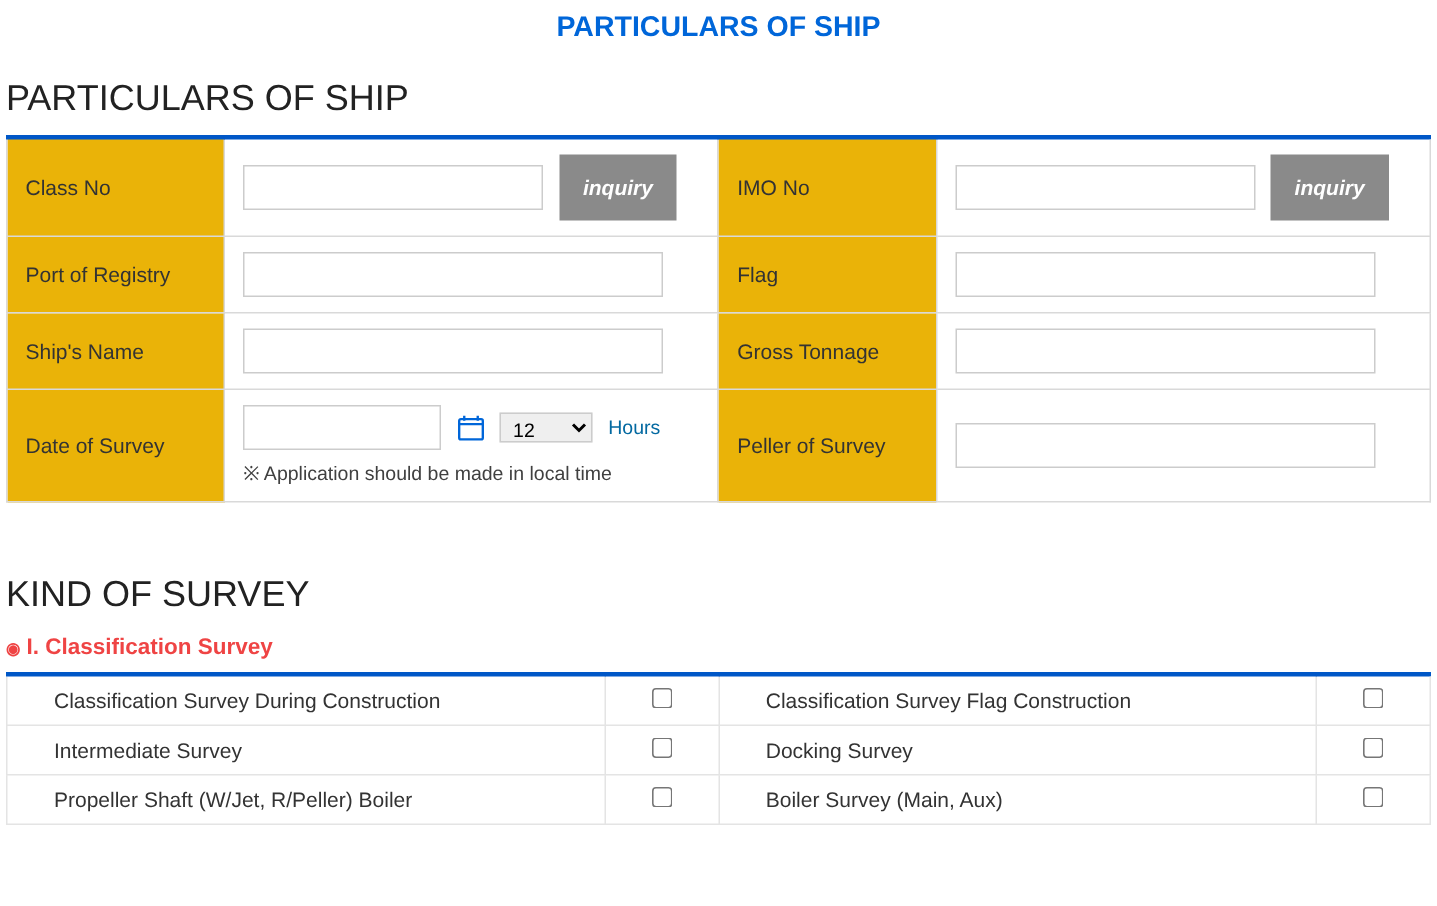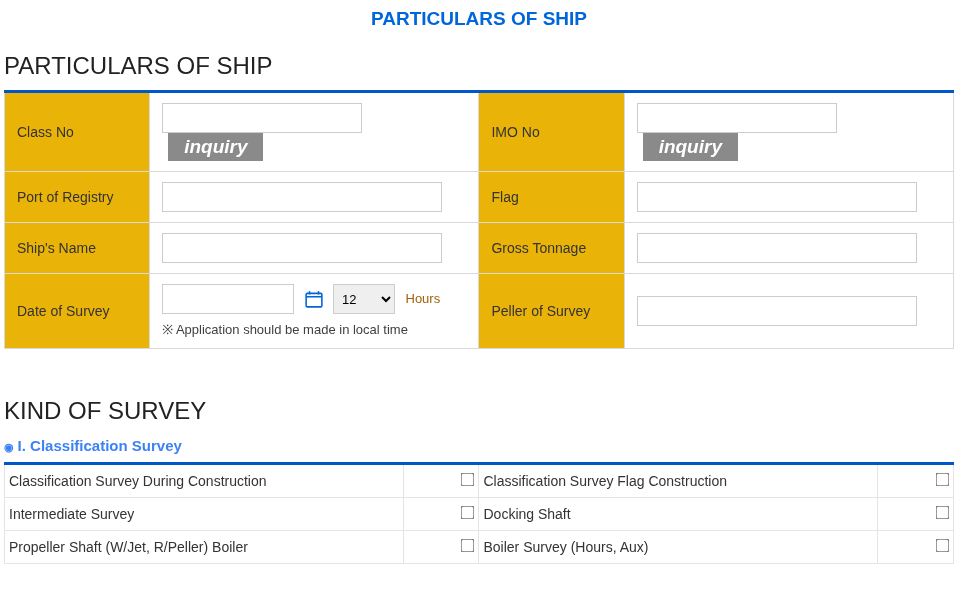--- a/index.html
+++ b/index.html
@@ -52,74 +52,74 @@
     vertical-align: middle;
   }
   .w-full { width: 280px; }
   .w-mid { width: 200px; }
   .w-date { width: 132px; }
   .inquiry-btn {
     display: inline-block;
     background: #8a8a8a;
     color: #fff;
     border: none;
-    height: 28px;
+    height: 44px;
     padding: 0 16px;
-    font-size: 19px;
+    font-size: 14px;
     font-style: italic;
     font-weight: 600;
     cursor: pointer;
     vertical-align: middle;
     margin-left: 6px;
   }
   .cal-icon {
     display: inline-block;
     width: 18px;
     height: 18px;
     vertical-align: middle;
     margin: 0 6px;
     cursor: pointer;
   }
   .hours-select {
-    height: 30px;
+    height: 20px;
     border: 1px solid #ccc;
     padding: 2px 4px;
     font-size: 13px;
     vertical-align: middle;
     width: 62px;
   }
   .hours-lbl {
     font-size: 13px;
-    color: #a16207;
+    color: #0369a1;
     margin-left: 6px;
   }
   .note {
     color: #404040;
     font-size: 13px;
     margin-top: 6px;
   }
   .sub-heading {
-    color: #3b82f6;
+    color: #ef4444;
     font-size: 15px;
     font-weight: 600;
     margin: 12px 0 8px 0;
   }
   .sub-heading .bullet {
     font-size: 11px;
     margin-right: 4px;
     vertical-align: middle;
   }
   .survey-table {
     width: 100%;
     border-collapse: collapse;
     border-top: 3px solid #0057c7;
   }
   .survey-table td {
     border: 1px solid #e4e4e4;
-    padding: 8px 4px;
+    padding: 8px 31px;
     font-size: 14px;
     color: #333;
   }
   .survey-table .label-col {
     width: 42%;
   }
   .survey-table .check-col {
     width: 8%;
     text-align: right;
   }
@@ -209,23 +209,23 @@
   <tbody>
       <tr>
     <td class="label-col">Classification Survey During Construction</td>
     <td class="check-col"><input type="checkbox" class="chk" style=""></td>
     <td class="label-col">Classification Survey Flag Construction</td>
     <td class="check-col"><input type="checkbox" class="chk" style=""></td>
   </tr>
   <tr>
     <td class="label-col">Intermediate Survey</td>
     <td class="check-col"><input type="checkbox" class="chk" style=""></td>
-    <td class="label-col">Docking Shaft</td>
+    <td class="label-col">Docking Survey</td>
     <td class="check-col"><input type="checkbox" class="chk" style=""></td>
   </tr>
   <tr>
     <td class="label-col">Propeller Shaft (W/Jet, R/Peller) Boiler</td>
     <td class="check-col"><input type="checkbox" class="chk" style=""></td>
-    <td class="label-col">Boiler Survey (Hours, Aux)</td>
+    <td class="label-col">Boiler Survey (Main, Aux)</td>
     <td class="check-col"><input type="checkbox" class="chk" style=""></td>
   </tr>
 </tbody>
   </table>
 
 </body></html>

